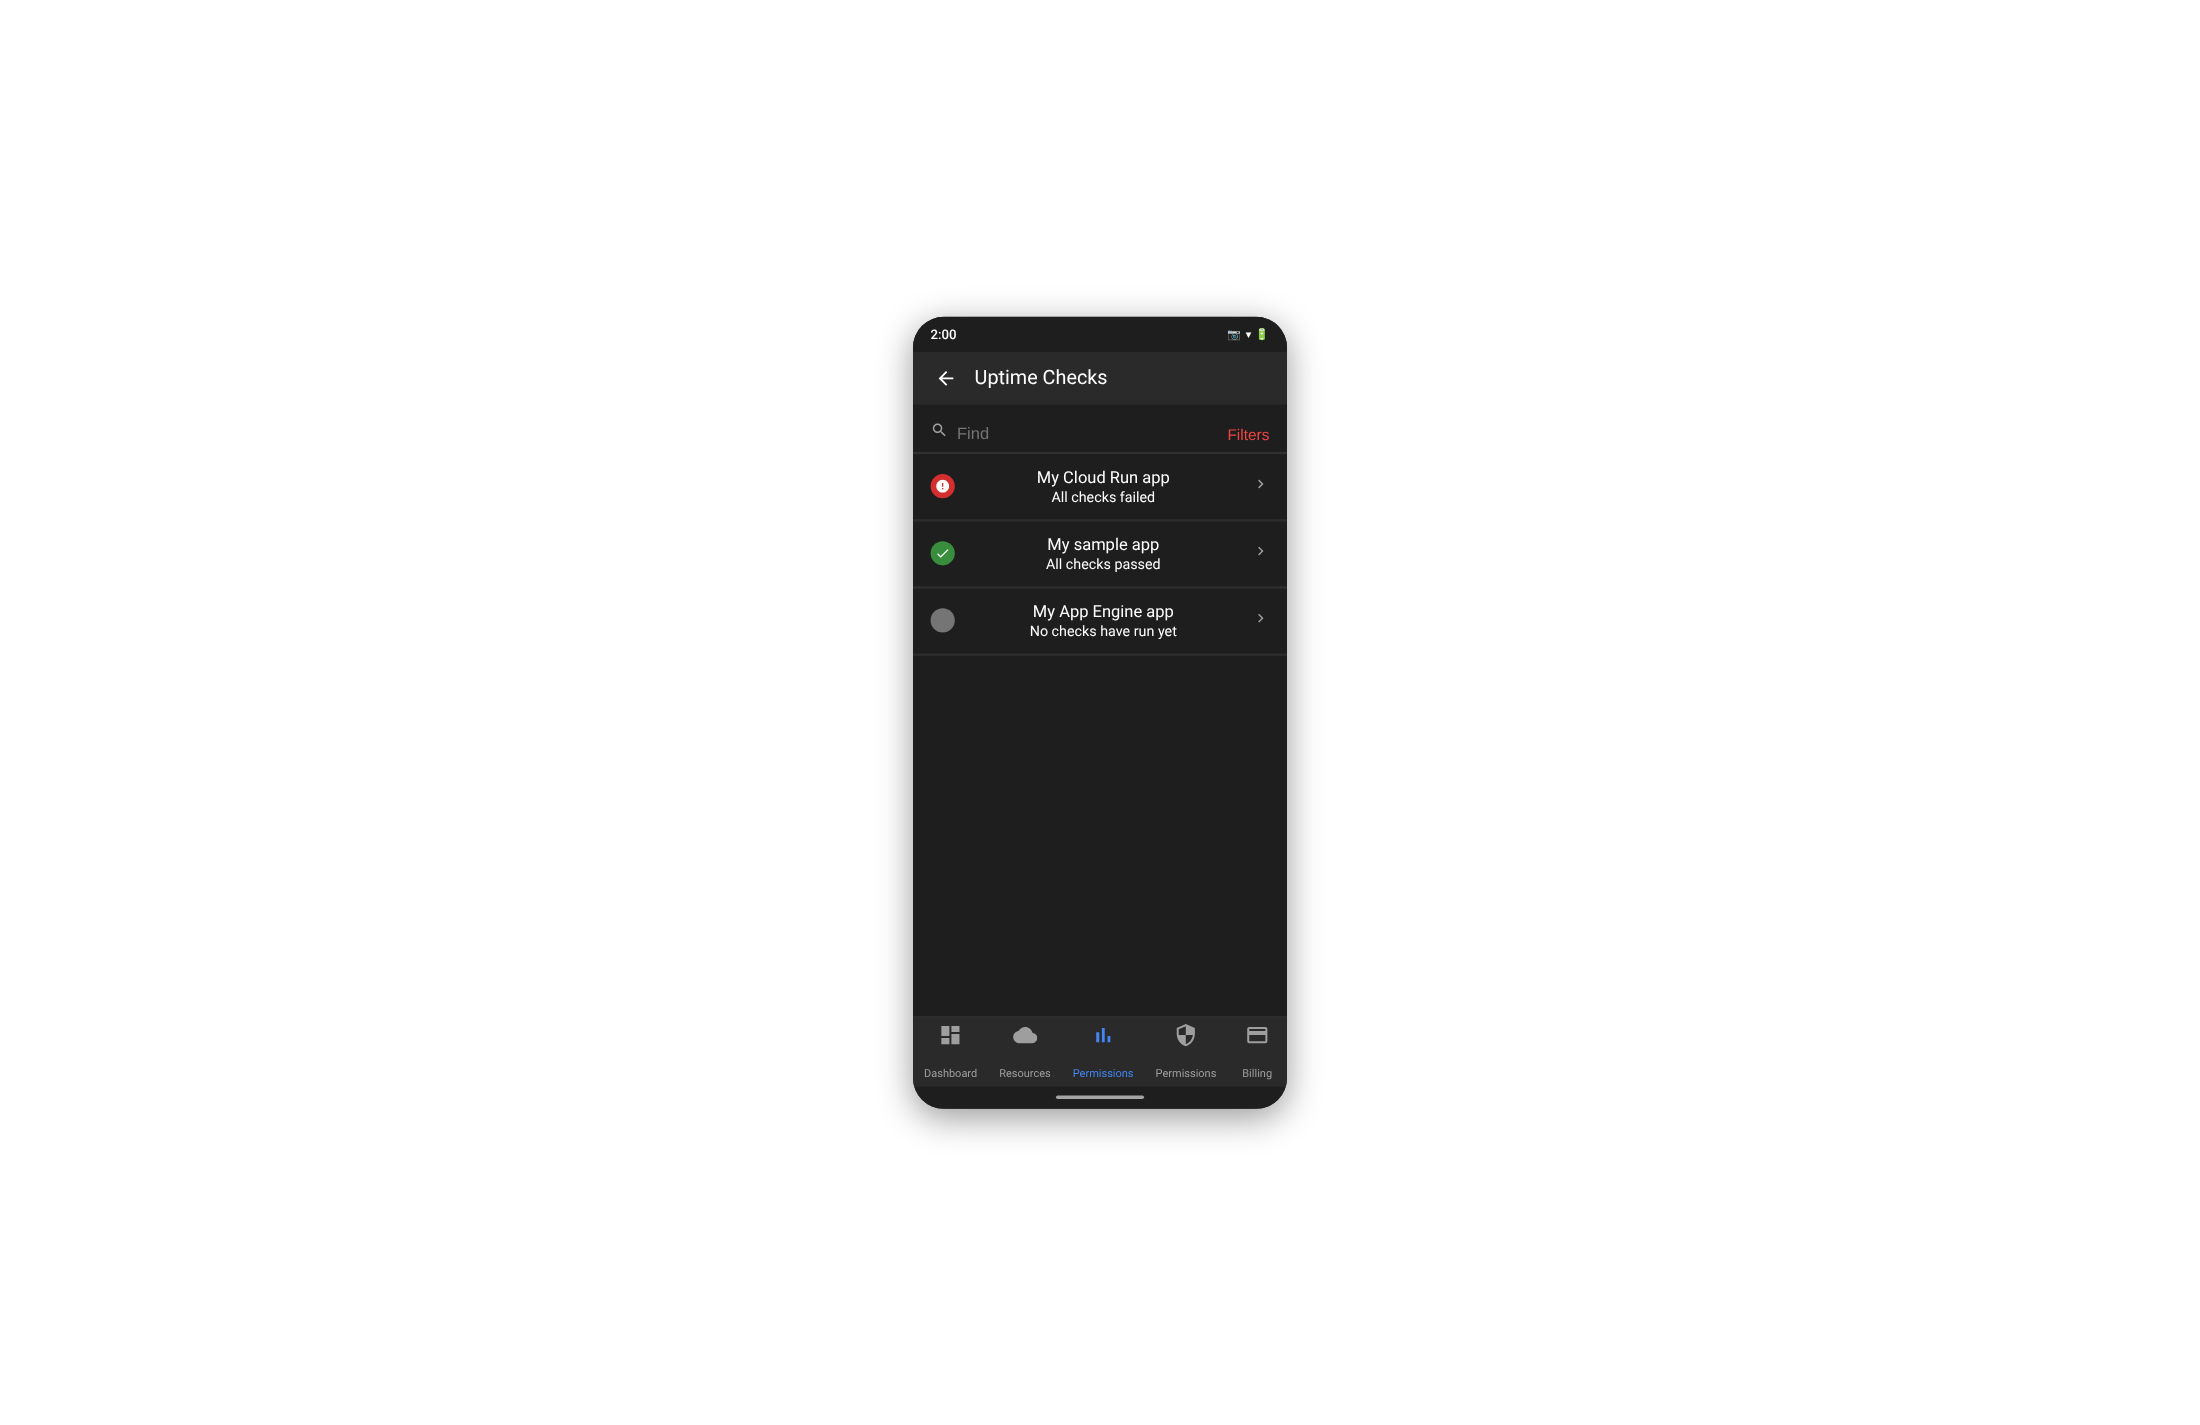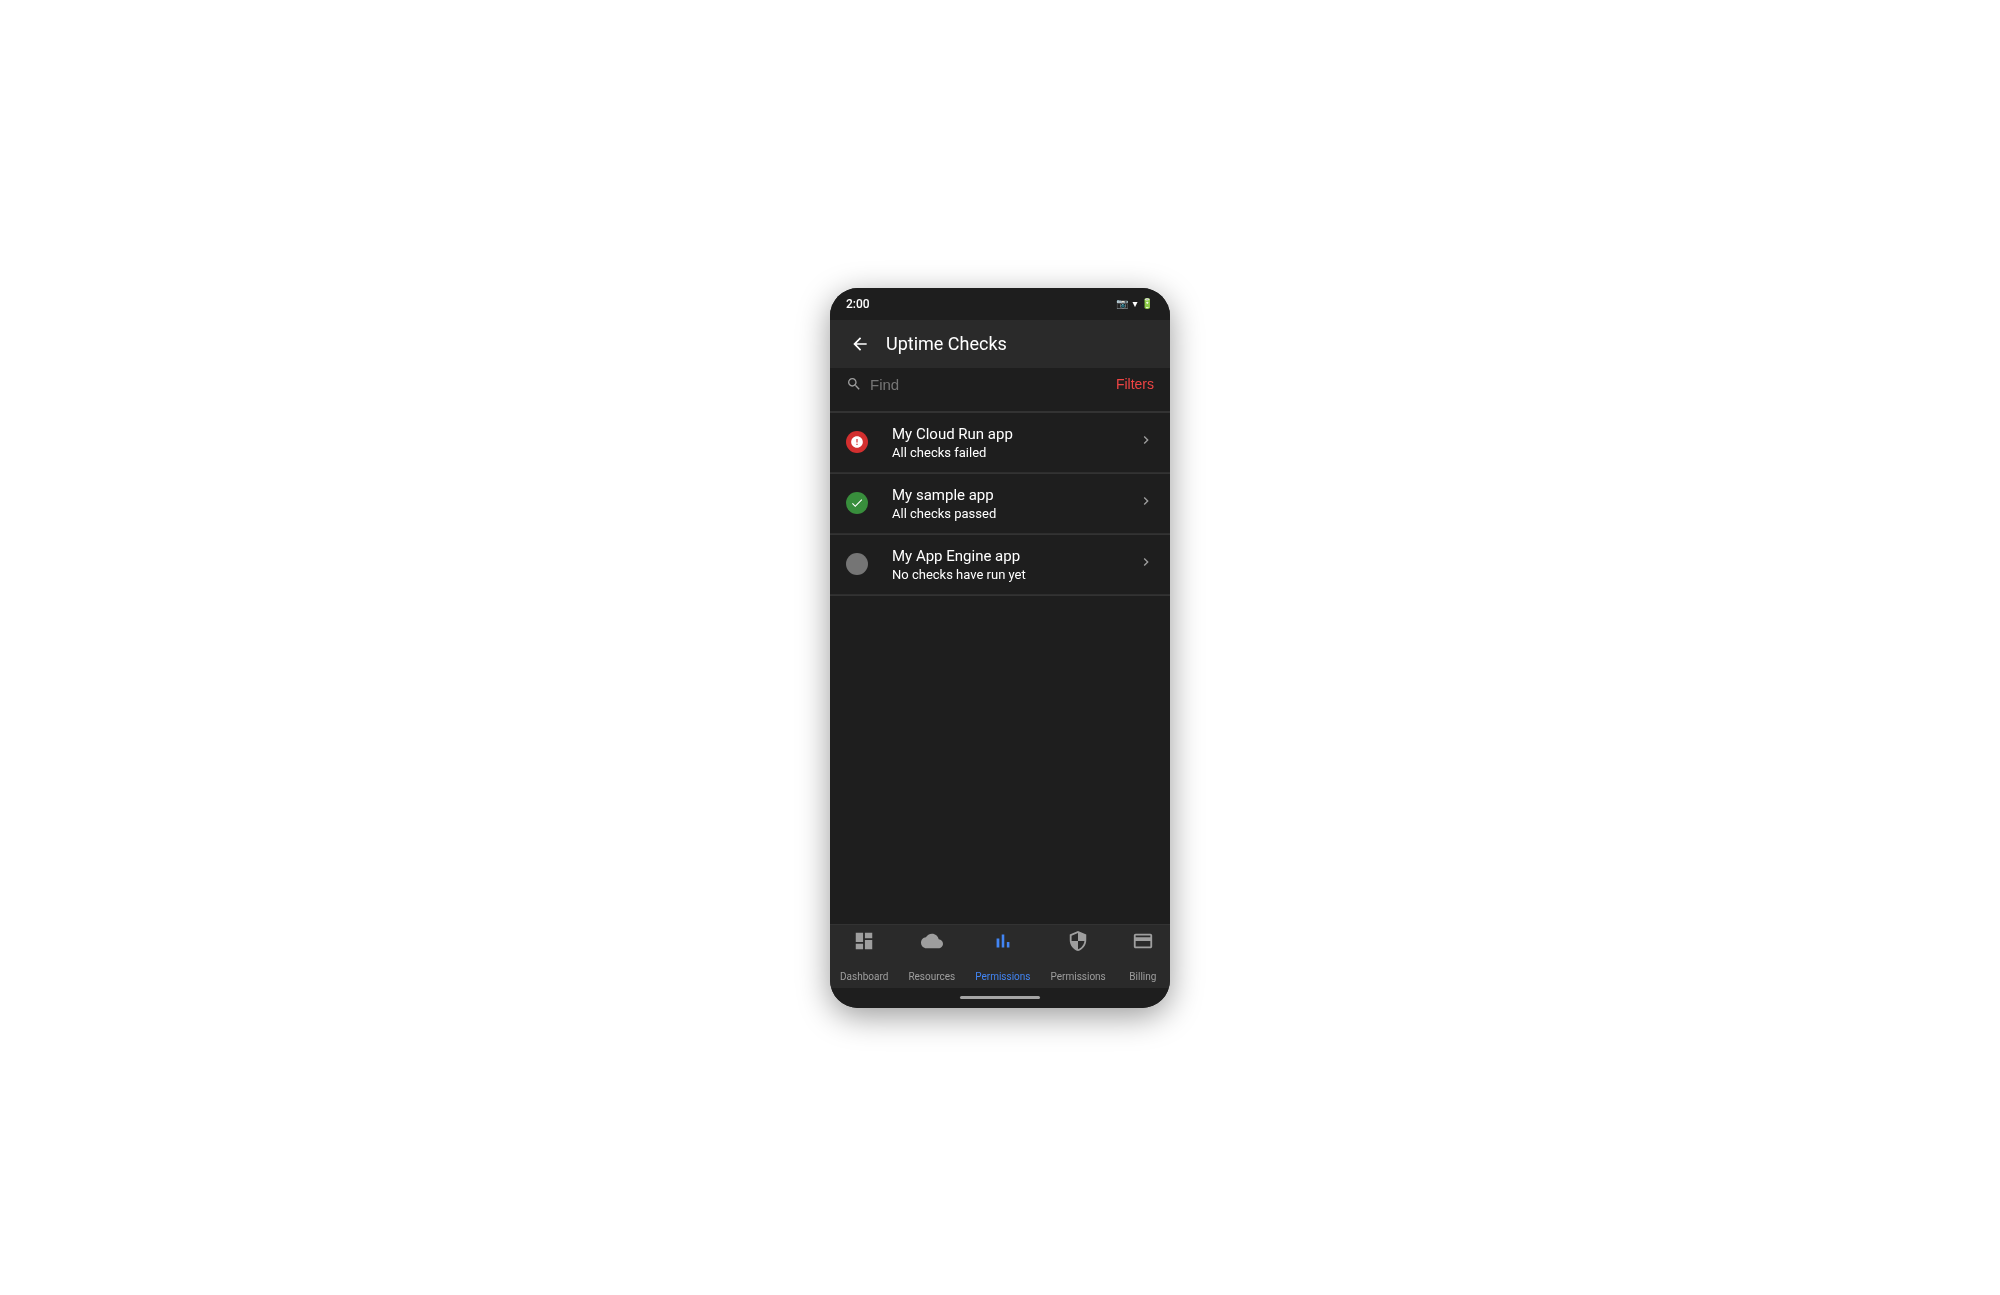--- a/index.html
+++ b/index.html
@@ -78,21 +78,21 @@
     .page-title {
       color: #ffffff;
       font-size: 18px;
       font-weight: 400;
     }
 
     .search-bar {
       background: #1e1e1e;
       padding: 8px 16px;
       display: flex;
-      align-items: flex-start;
+      align-items: flex-end;
       gap: 8px;
       border-bottom: 1px solid #333;
       height: 44px;
     }
 
     .search-icon {
       color: #9e9e9e;
       font-size: 16px;
     }
 
@@ -119,20 +119,21 @@
       overflow-y: auto;
     }
 
     .list-item {
       display: flex;
       align-items: center;
       padding: 12px 16px;
       border-bottom: 1px solid #2e2e2e;
       cursor: pointer;
       gap: 24px;
+      text-align: center;
     }
 
     .status-indicator {
       width: 22px;
       height: 22px;
       border-radius: 50%;
       display: flex;
       align-items: center;
       justify-content: center;
       flex-shrink: 0;

